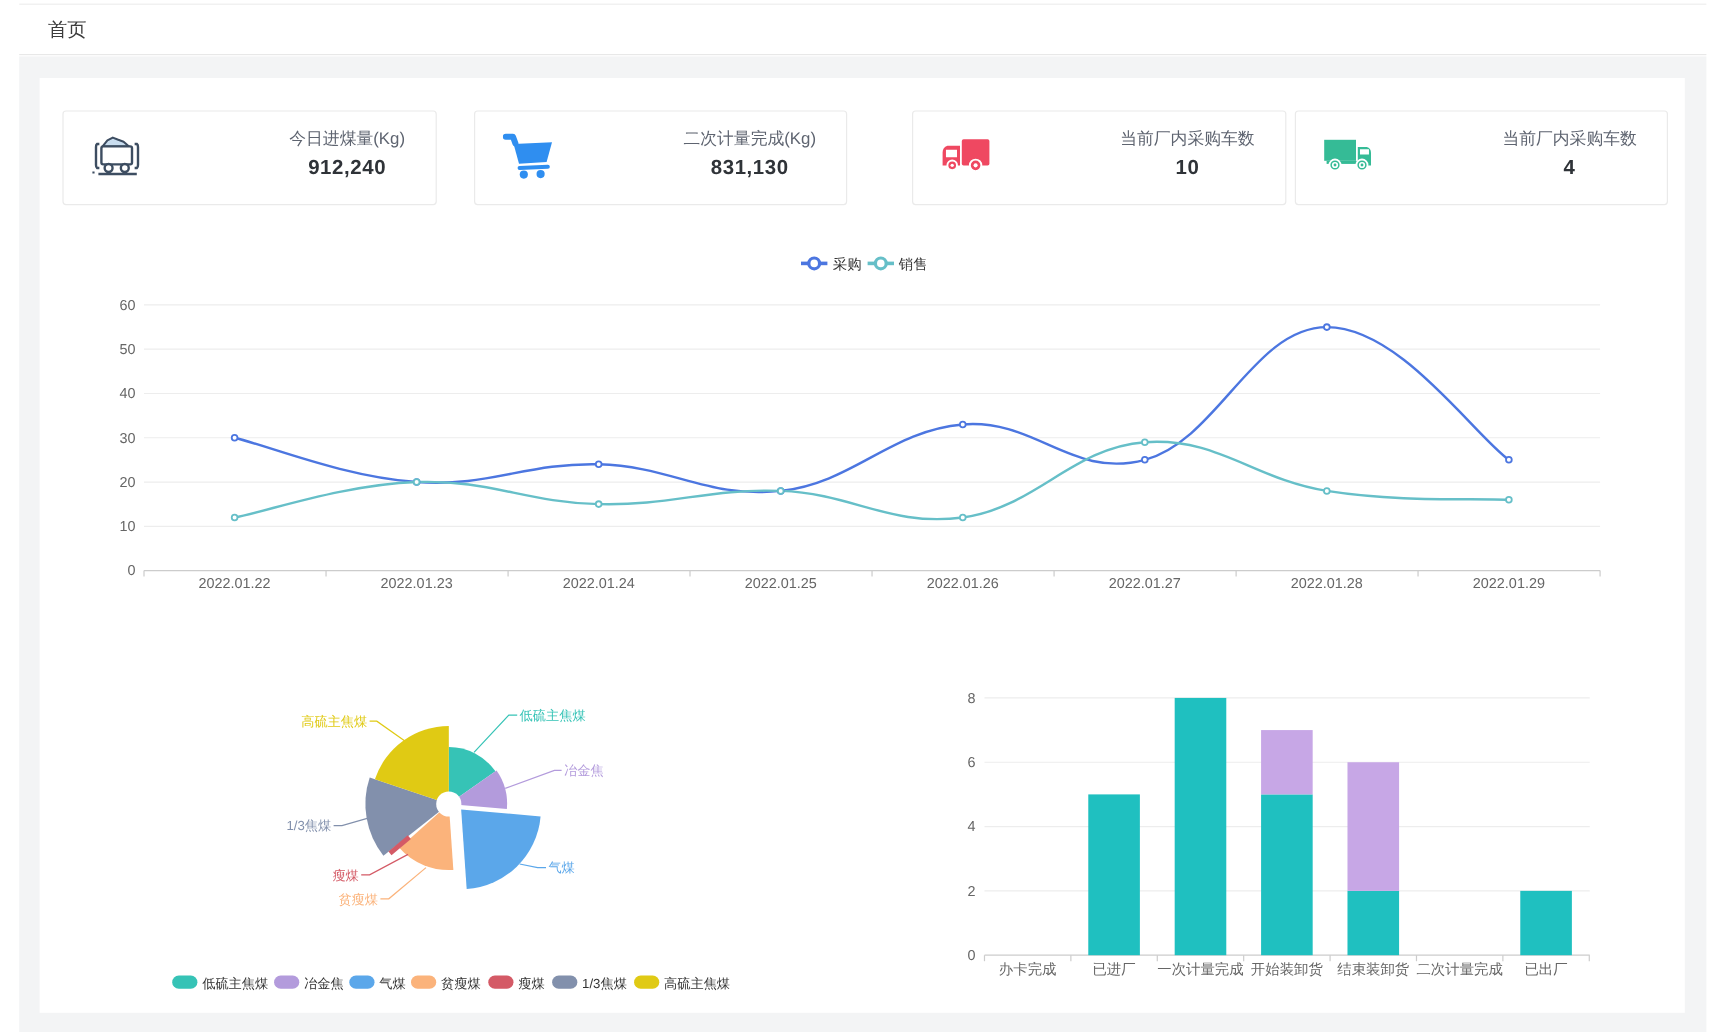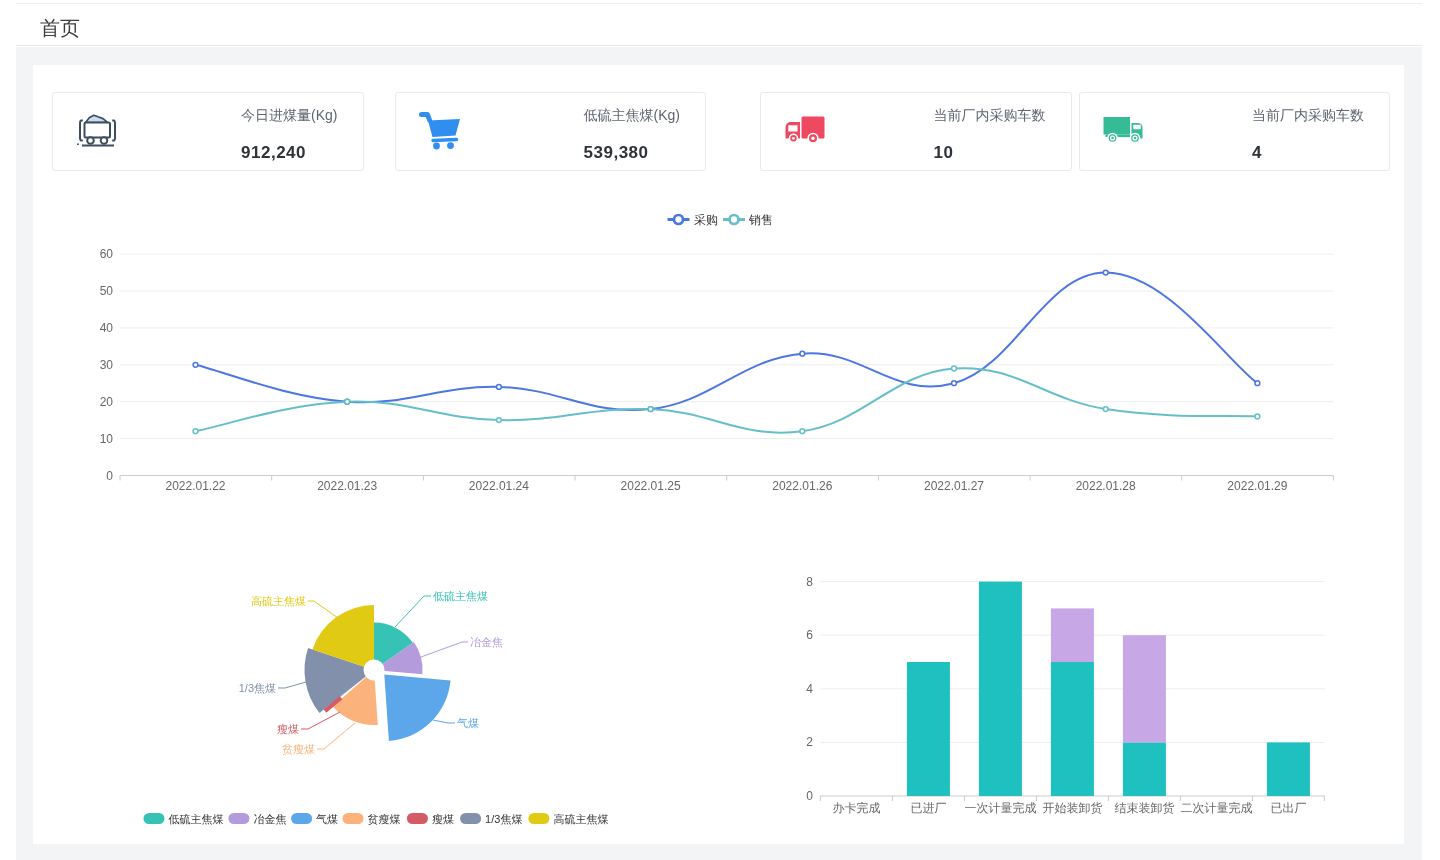--- a/index.html
+++ b/index.html
@@ -1,25 +1,25 @@
 <!DOCTYPE html>
 <html><head><meta charset="utf-8">
 <style>
 * { margin:0; padding:0; box-sizing:border-box; }
 html,body { width:1440px; height:860px; background:#fff; font-family:"Liberation Sans",sans-serif; overflow:hidden; }
 .graybg { position:absolute; left:16px; top:47px; width:1406px; height:813px; background:#f3f4f5; }
 .topline { position:absolute; left:16px; top:3px; width:1406px; height:1px; background:#eeeeee; }
 .hdrline { position:absolute; left:16px; top:45px; width:1406px; height:1px; background:#e8e8e8; }
-.crumb { position:absolute; left:40px; top:15px; font-size:20px; color:#3c3c3c; }
+.crumb { position:absolute; left:40px; top:15px; font-size:16px; color:#3c3c3c; }
 .content { position:absolute; left:33px; top:65px; width:1371px; height:779px; background:#fff; }
 .card { position:absolute; top:92px; width:311.5px; height:79px; background:#fff; border:1px solid #eaeaea; border-radius:3px; }
 .cicon { position:absolute; left:23px; top:50%; transform:translateY(-50%); }
-.ctext { position:absolute; right:25px; top:14px; text-align:left; }
+.ctext { position:absolute; right:25px; top:14px; text-align:center; }
 .clabel { font-size:14px; color:#5e6470; }
-.cval { font-size:17px; font-weight:bold; color:#2f3338; margin-top:18px; letter-spacing:0.5px; }
+.cval { font-size:17px; font-weight:bold; color:#2f3338; margin-top:5px; letter-spacing:0.5px; }
 svg text { font-family:"Liberation Sans",sans-serif; }
 </style></head>
 <body>
 <div class="graybg"></div>
 <div class="topline"></div>
 <div class="hdrline"></div>
 <div class="crumb">首页</div>
 <div class="content"></div>
 <div class="card" style="left:52px">
 <div class="cicon"><svg width="44" height="40" viewBox="0 0 44 40">
@@ -39,22 +39,22 @@
 </div>
 <div class="card" style="left:394.5px">
 <div class="cicon"><svg width="44" height="40" viewBox="0 0 44 40">
 <path d="M2.5 4.5 L8.5 4.5 L10.5 10" fill="none" stroke="#2f8ef0" stroke-width="5" stroke-linecap="round" stroke-linejoin="round"></path>
 <path d="M9 10.5 L41 9 L36.5 25.5 L13.5 27 Z" fill="#2f8ef0"></path>
 <line x1="14" y1="30.5" x2="37.5" y2="29.5" stroke="#2f8ef0" stroke-width="3.4" stroke-linecap="round"></line>
 <circle cx="17.5" cy="36" r="3.4" fill="#2f8ef0"></circle>
 <circle cx="31.5" cy="35.6" r="3.4" fill="#2f8ef0"></circle>
 </svg></div>
 <div class="ctext">
-      <div class="clabel">低硫主焦煤(Kg)</div>
-      <div class="cval">539,380</div>
+      <div class="clabel">二次计量完成(Kg)</div>
+      <div class="cval">831,130</div>
     </div>
 </div>
 <div class="card" style="left:760px">
 <div class="cicon"><svg width="42" height="30" viewBox="0 0 42 30">
 <path d="M1.5 23.5 L1.5 12.5 Q1.5 8.5 5.5 7 L16 7 L16 23.5 Z M4.3 10.3 L13.5 10.3 L13.5 16.5 L4.3 16.5 Z" fill="#ef4861" fill-rule="evenodd"></path>
 <rect x="17.5" y="1.5" width="23" height="22" rx="1.5" fill="#ef4861"></rect>
 <circle cx="9.5" cy="23.3" r="4" fill="#ef4861" stroke="#fff" stroke-width="1.6"></circle>
 <circle cx="9.5" cy="23.3" r="1.4" fill="#fff"></circle>
 <circle cx="29" cy="23.3" r="4.8" fill="#ef4861" stroke="#fff" stroke-width="1.6"></circle>
 <circle cx="29" cy="23.3" r="1.7" fill="#fff"></circle>

